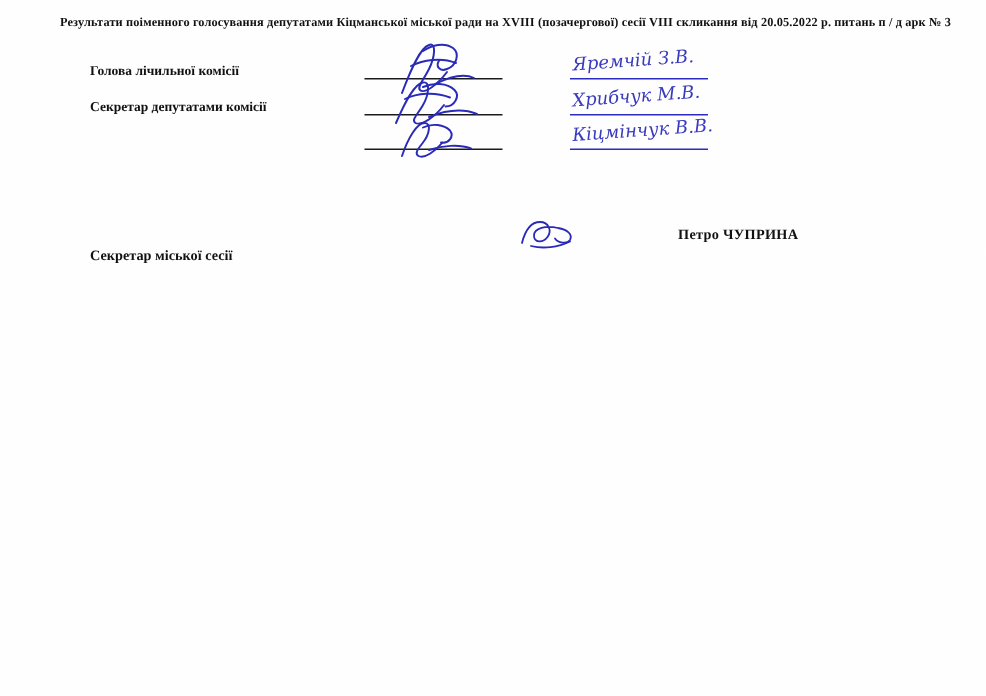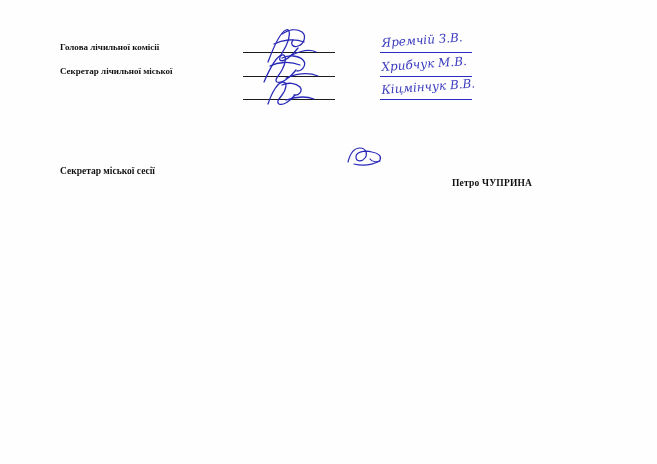--- a/index.html
+++ b/index.html
@@ -32,21 +32,21 @@
   .label {
     position: absolute;
     font-size: 9px;
     font-weight: bold;
     white-space: nowrap;
     color: #111;
   }
   .lbl-head { top: 42px; left: 60px; text-align: right; }
   .lbl-sec  { top: 66px; left: 60px; }
   .lbl-city { top: 166px; left: 60px; font-size: 9.5px; }
-  .lbl-name { top: 178px; left: 452px; font-size: 9.5px; letter-spacing: .2px; }
+  .lbl-name { top: 152px; left: 452px; font-size: 9.5px; letter-spacing: .2px; }
 
   .rule {
     position: absolute;
     height: 0;
     border-top: 1px solid #1b1b1b;
   }
   .rule-1 { top: 52px; left: 243px; width: 92px; }
   .rule-2 { top: 76px; left: 243px; width: 92px; }
   .rule-3 { top: 99px; left: 243px; width: 92px; }
 
@@ -69,23 +69,24 @@
   .sig-name-2 { top: 60px; left: 382px; }
   .sig-name-3 { top: 83px; left: 382px; }
 
   .scribble { position: absolute; }
 </style>
 </head>
 <body>
 
 <div id="page">
 
+  <div class="header-line">Результати поіменного голосування  депутатами Кіцманської міської ради  на XVIII (позачергової) сесії  VIII скликання  від  20.05.2022 р. питань  п / д арк № 3</div>
 
   <div class="label lbl-head">Голова лічильної комісії</div>
-  <div class="label lbl-sec">Секретар лічильної  міської</div>
+  <div class="label lbl-sec">Секретар депутатами  комісії</div>
   <div class="label lbl-city">Секретар міської сесії</div>
   <div class="label lbl-name">Петро ЧУПРИНА</div>
 
   <div class="rule rule-1"></div>
   <div class="rule rule-2"></div>
   <div class="rule rule-3"></div>
 
   <div class="rule sig-rule-1"></div>
   <div class="rule sig-rule-2"></div>
   <div class="rule sig-rule-3"></div>

